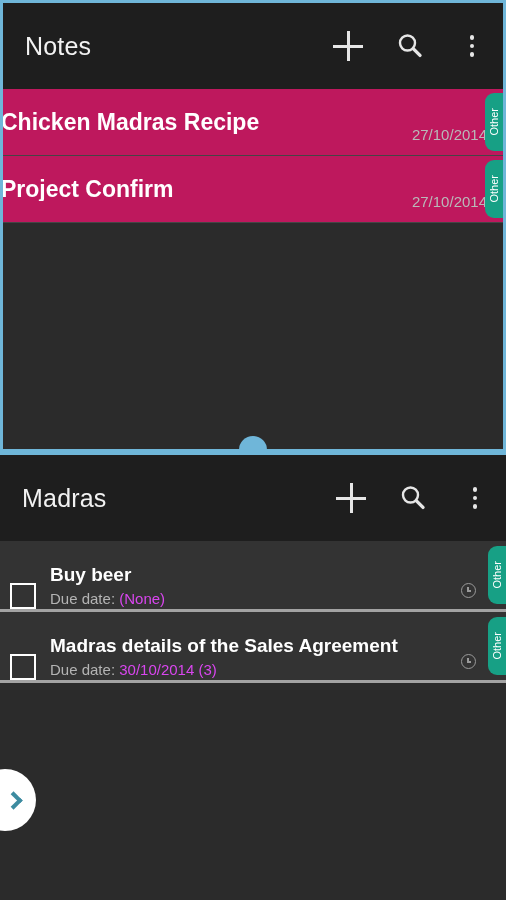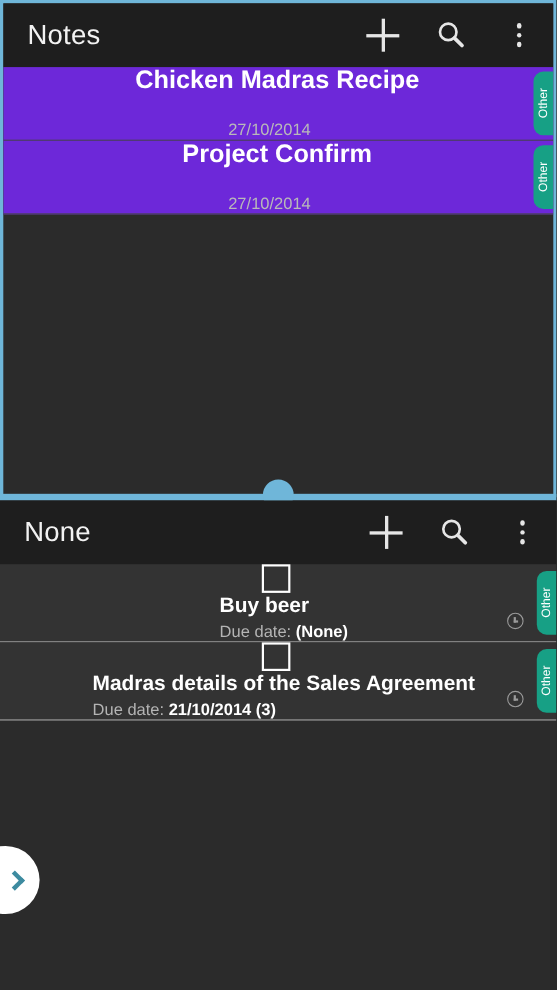--- a/index.html
+++ b/index.html
@@ -18,21 +18,21 @@
     background:#2b2b2b;
     overflow:hidden;
   }
   .pane-tasks {
     position:absolute; left:0; top:455px; width:506px; height:445px;
     background:#2b2b2b; overflow:hidden;
   }
 
   
   .actionbar {
-    position:relative; height:58px; background:#1e1e1e;
+    position:relative; height:86px; background:#1e1e1e;
     display:flex; align-items:center;
   }
   .ab-title {
     font-size:25px; color:#f2f2f2; font-weight:400;
     margin-left:22px; letter-spacing:.2px; flex:1;
   }
   .ab-icons { display:flex; align-items:center; }
   .ab-btn {
     width:62px; height:73px;
     display:flex; align-items:center; justify-content:center;
@@ -41,23 +41,23 @@
   .ico-plus::before, .ico-plus::after {
     content:""; position:absolute; background:#e6e6e6;
   }
   .ico-plus::before { left:0; top:14px; width:30px; height:2.5px; }
   .ico-plus::after  { top:0; left:14px; width:2.5px; height:30px; }
   .ico-dots { display:flex; flex-direction:column; gap:4px; align-items:center; }
   .ico-dots i { display:block; width:4.5px; height:4.5px; border-radius:50%; background:#e6e6e6; }
 
   
   .note-row {
-    position:relative; height:67px; background:#6d28d9;
+    position:relative; height:67px; background:#be185d;
     border-bottom:1px solid #454545;
-    display:flex; align-items:center;flex-direction:column;
+    display:flex; align-items:center;
   }
   .note-title {
     font-size:23px; font-weight:bold; color:#ffffff;
     margin-left:-2px; white-space:nowrap; overflow:hidden;
     flex:1; line-height:1;
   }
   .note-date {
     font-size:15px; color:#b9b9b9; margin-right:16px; white-space:nowrap;margin-top:24px;
   }
 
@@ -81,37 +81,37 @@
     background:#6fb6d9;
   }
   .splitter-knob {
     position:absolute; left:253px; top:450px; transform:translate(-50%,-50%);
     width:28px; height:28px; border-radius:50%; background:#6fb6d9;
   }
 
   
   .task-row {
     position:relative; height:71px; background:#333333;
-    border-bottom:1px solid #a3a3a3;
-    display:flex; align-items:center; padding-left:10px;flex-direction:column;
+    border-bottom:3px solid #a3a3a3;
+    display:flex; align-items:flex-end; padding-left:10px;
   }
   .checkbox {
     width:26px; height:26px; border:2.5px solid #ffffff;
     background:transparent; flex:none; margin-right:14px;
   }
   .task-texts { flex:1; min-width:0; }
   .task-title {
     font-size:19px; font-weight:bold; color:#ffffff;
     white-space:nowrap; overflow:hidden; line-height:1.25;
   }
   .task-due {
     font-size:15px; color:#b4b4b4; line-height:1.35; margin-top:2px;
     white-space:nowrap; overflow:hidden;
   }
-  .task-due b { color:#ffffff; font-weight:700; }
+  .task-due b { color:#d946ef; font-weight:400; }
   .ico-clock {
     position:absolute; right:30px; bottom:11px;
     width:15px; height:15px; border:1.6px solid #9a9a9a; border-radius:50%;
   }
   .ico-clock::before, .ico-clock::after {
     content:""; position:absolute; background:#9a9a9a;
   }
   .ico-clock::before { left:5.2px; top:2.6px; width:1.4px; height:5px; }
   .ico-clock::after  { left:5.2px; top:6.4px; width:4px; height:1.4px; }
 
@@ -174,21 +174,21 @@
     </div>
 
   </div>
 
   <div class="splitter"></div>
   <div class="splitter-knob"></div>
 
   <div class="pane-tasks">
 
     <div class="actionbar">
-      <div class="ab-title">None</div>
+      <div class="ab-title">Madras</div>
       <div class="ab-icons">
         <div class="ab-btn">
           <span class="ico-plus"></span>
         </div>
         <div class="ab-btn">
           <svg width="30" height="30" viewBox="0 0 30 30">
             <circle cx="12.5" cy="12" r="7.5" fill="none" stroke="#e6e6e6" stroke-width="2.4"></circle>
             <line x1="18.2" y1="17.6" x2="25" y2="24.4" stroke="#e6e6e6" stroke-width="3.4" stroke-linecap="round"></line>
           </svg>
         </div>
@@ -211,21 +211,21 @@
       <span class="ico-clock"></span>
       <div class="cat-tab">
         <span>Other</span>
       </div>
     </div>
 
     <div class="task-row">
       <div class="checkbox"></div>
       <div class="task-texts">
         <div class="task-title">Madras details of the Sales Agreement</div>
-        <div class="task-due"><span>Due date: </span><b>21/10/2014 (3)</b></div>
+        <div class="task-due"><span>Due date: </span><b>30/10/2014 (3)</b></div>
       </div>
       <span class="ico-clock"></span>
       <div class="cat-tab">
         <span>Other</span>
       </div>
     </div>
 
   </div>
 
   <div class="edge-fab">

